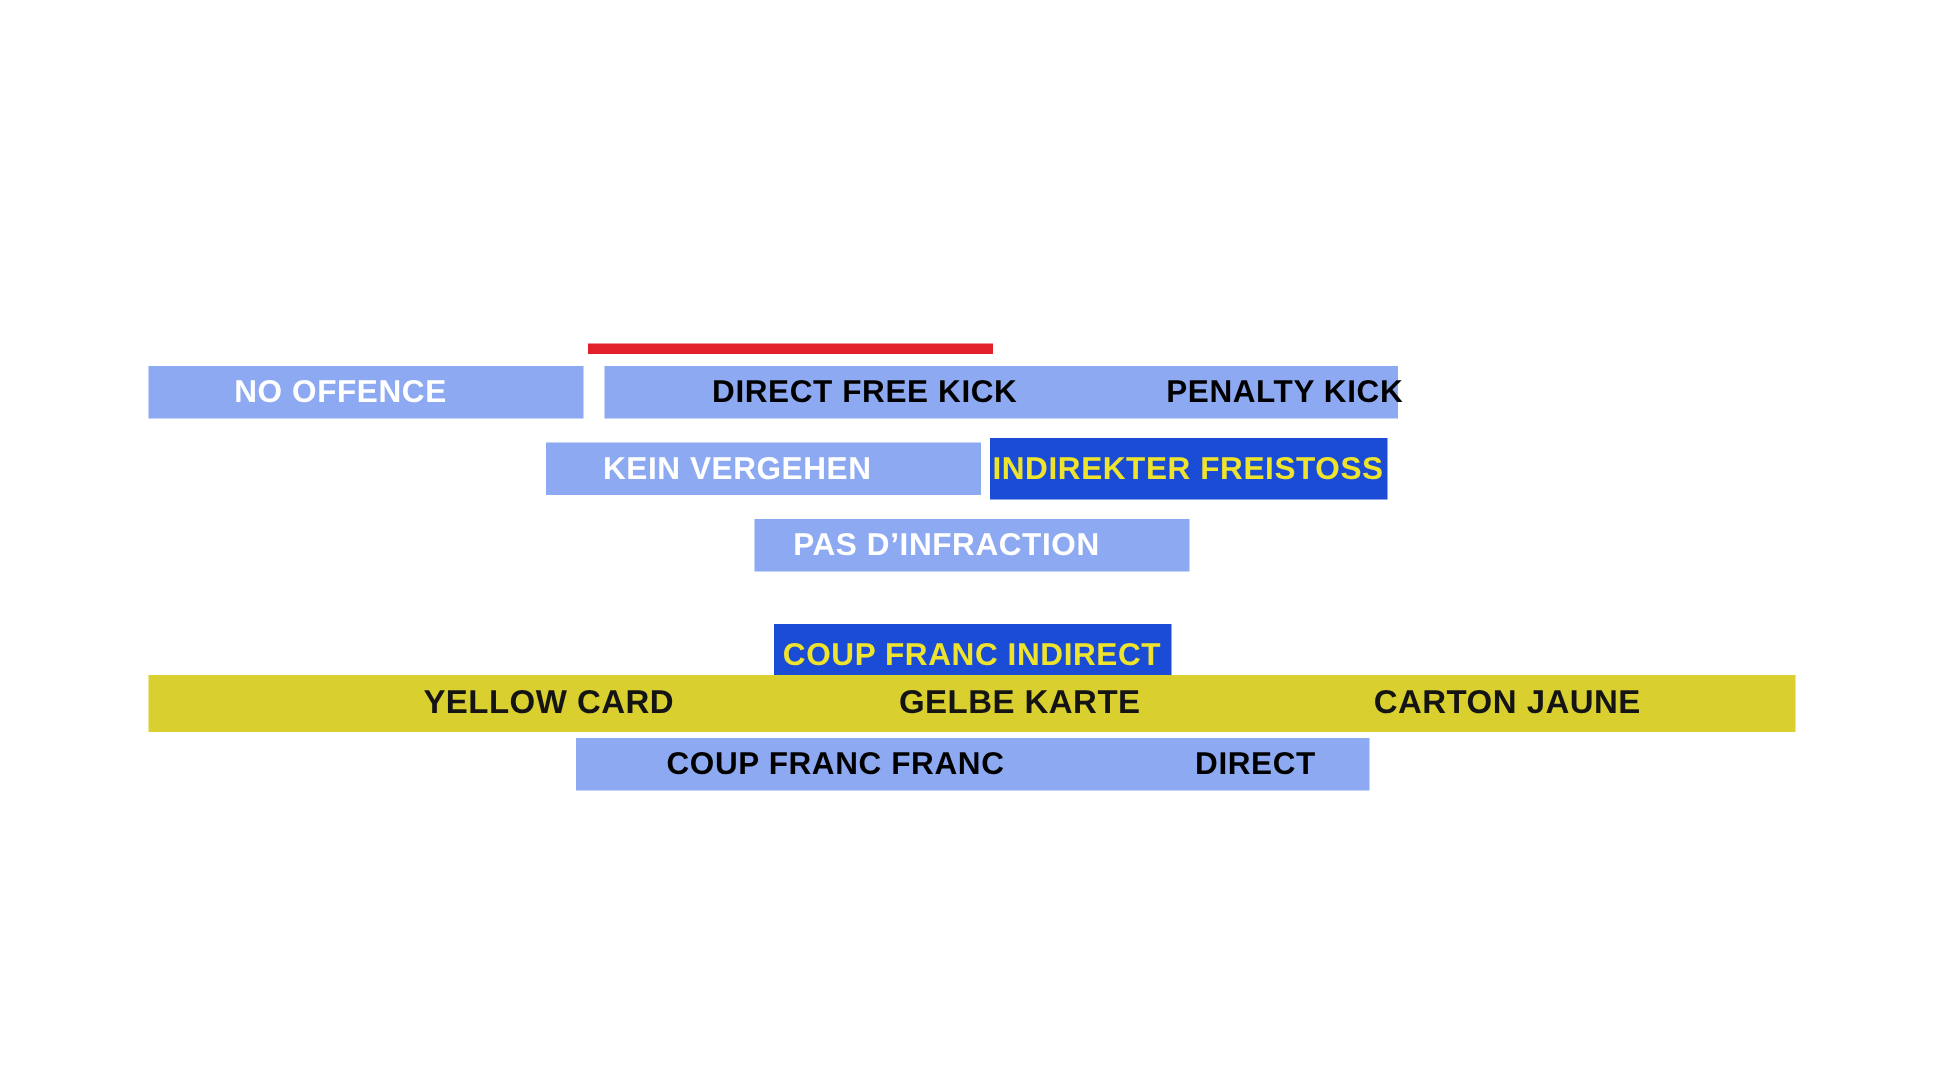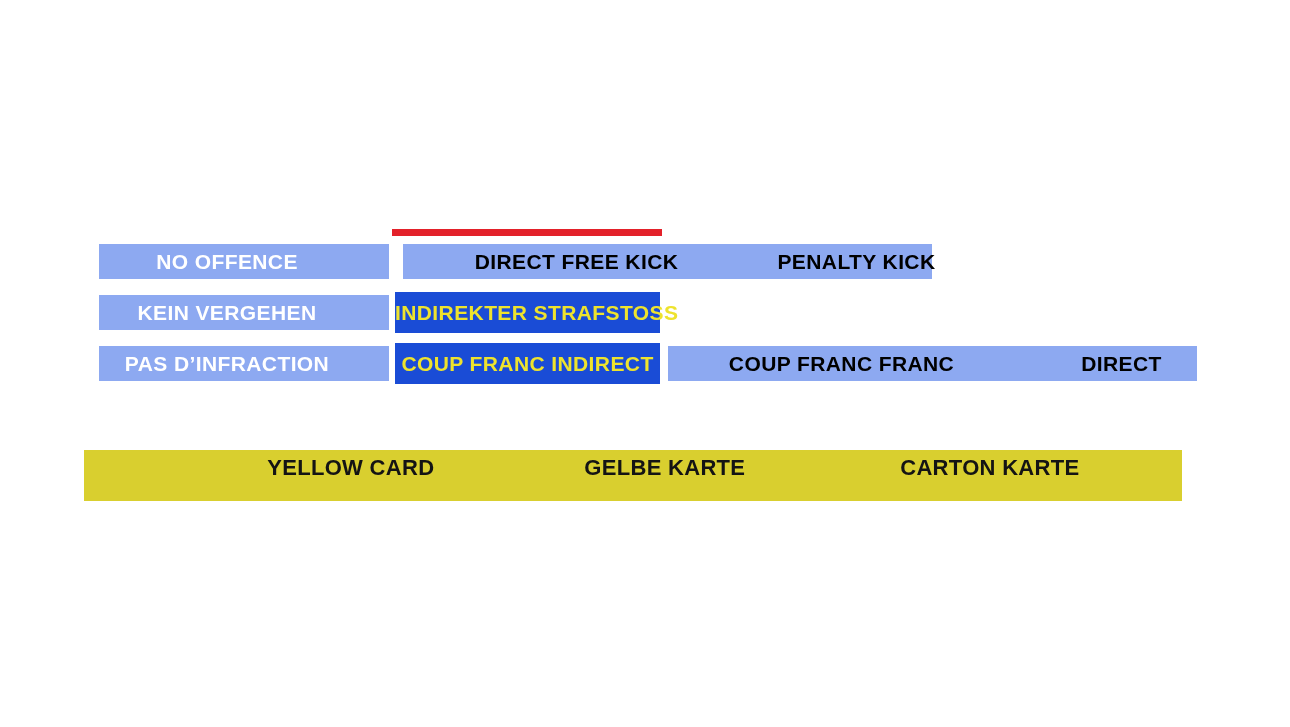--- a/index.html
+++ b/index.html
@@ -20,22 +20,22 @@
   }
   
   .row{
     position:absolute;
     left:99px;
     width:1098px;height:35px;
     display:flex;
     align-items:center;
   }
   .row.r0{top:244px;}
-  .row.r1{top:295px;}
-  .row.r2{top:346px;}
+  .row.r1{top:295px;justify-content:center;}
+  .row.r2{top:346px;flex-direction:column;}
   .cell{
     height:35px;line-height:35px;
     text-align:center;
     color:#ffffff;
     font-size:21px;
     letter-spacing:0.4px;
     white-space:nowrap;
     cursor:pointer;
   }
   .cell.left{
@@ -67,22 +67,22 @@
     font-size:21px;
     letter-spacing:0.4px;
     white-space:nowrap;
     cursor:pointer;
   }
   .rightbar .opt3{left:32.8%;}
   .rightbar .opt4{left:81.0%;margin-left:25px;}
   
   .cardbar{
     position:absolute;
-    left:84px;top:450px;
-    width:1098px;height:51px;
+    left:99px;top:450px;
+    width:1098px;height:38px;
     background:var(--card-yellow,#d9cf2f);
     cursor:pointer;
   }
   .cardbar .lbl{
     position:absolute;top:0;
     line-height:35px;
     transform:translateX(-50%);
     color:var(--card-text,#141414);
     font-size:22px;
     letter-spacing:0.3px;
@@ -105,34 +105,34 @@
     <div class="gap2"></div>
     <div class="rightbar">
       <span class="opt opt3">DIRECT FREE KICK</span>
       <span class="opt opt4">PENALTY KICK</span>
     </div>
   </div>
 
   <div class="row r1">
     <div class="cell left">KEIN VERGEHEN</div>
     <div class="gap1"></div>
-    <div class="cell selected">INDIREKTER STRAFSTOSS</div>
+    <div class="cell selected">INDIREKTER FREISTOSS</div>
     <div class="gap2"></div>
   </div>
 
   <div class="row r2">
     <div class="cell left">PAS D’INFRACTION</div>
     <div class="gap1"></div>
     <div class="cell selected">COUP FRANC INDIRECT</div>
     <div class="gap2"></div>
     <div class="rightbar">
       <span class="opt opt3">COUP FRANC FRANC</span>
       <span class="opt opt4">DIRECT</span>
     </div>
   </div>
 
   <div class="cardbar">
     <span class="lbl c1">YELLOW CARD</span>
     <span class="lbl c2">GELBE KARTE</span>
-    <span class="lbl c3">CARTON KARTE</span>
+    <span class="lbl c3">CARTON JAUNE</span>
   </div>
 
 </div>
 
 </body></html>

